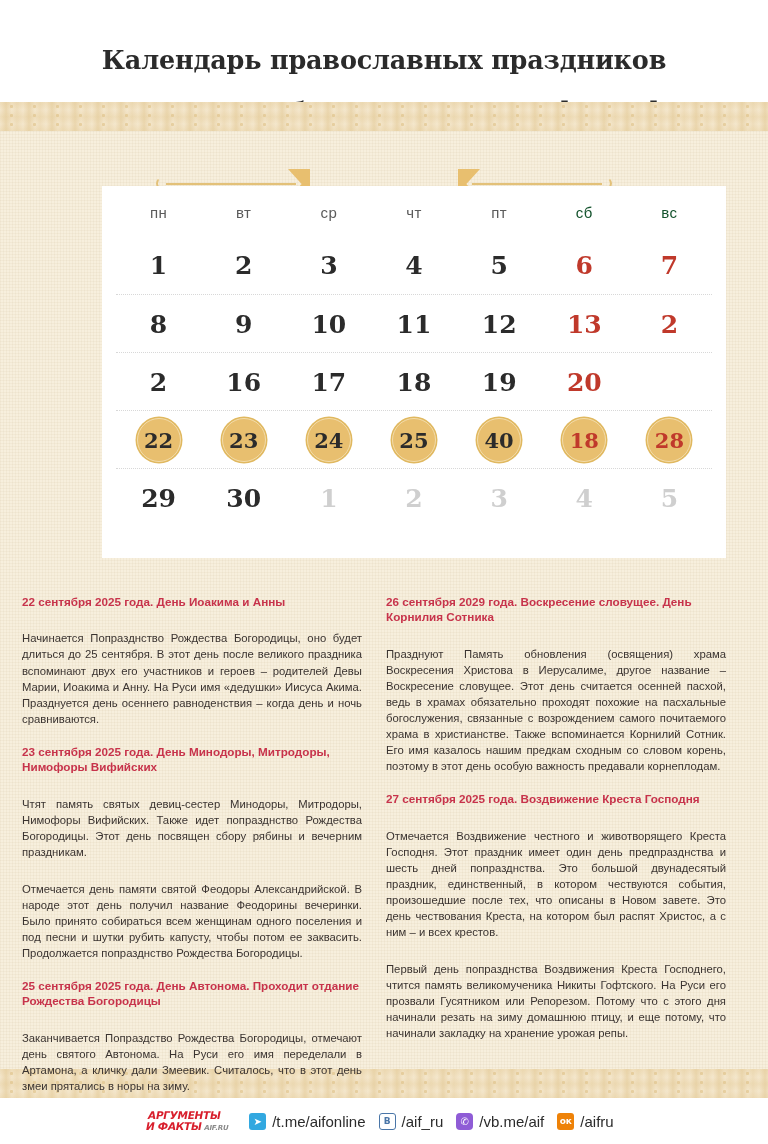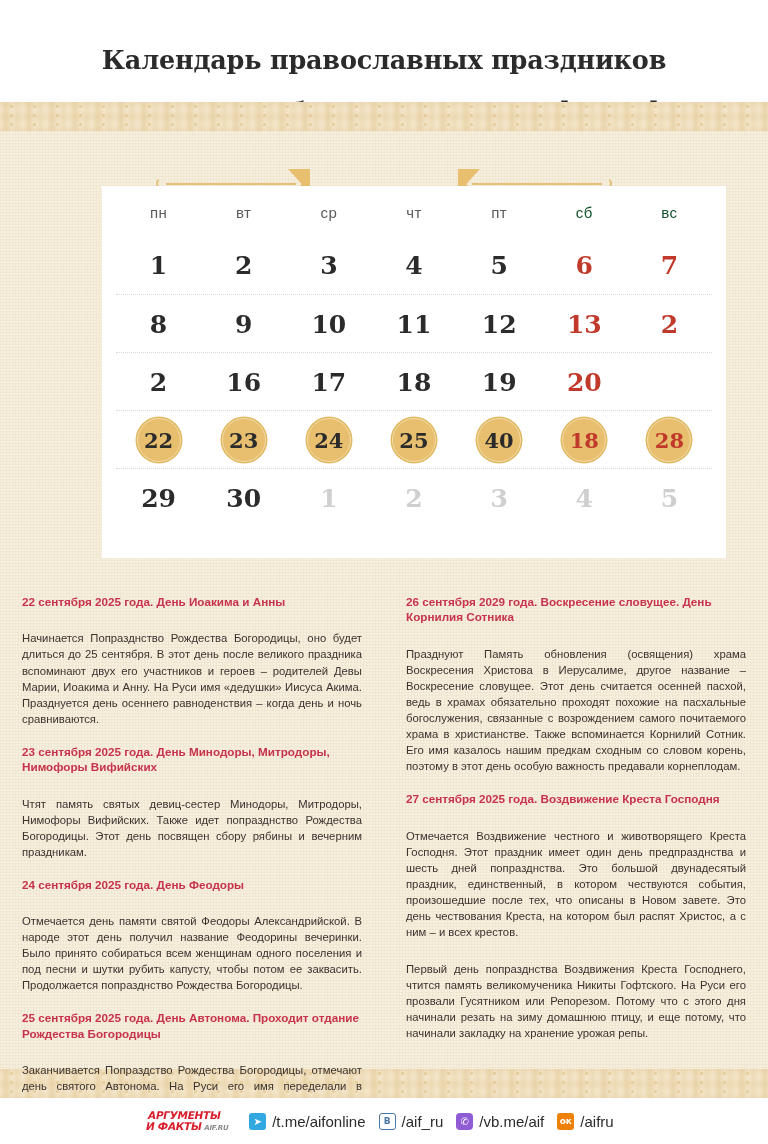--- a/index.html
+++ b/index.html
@@ -146,21 +146,21 @@
     box-shadow: 0 0 0 1.5px #e0b85f;
     display: flex; align-items: center; justify-content: center;
   }
   .circle .daynum { font-size: 21px; text-align: right; }
 
   
   .columns {
     position: absolute; left: 0; top: 492px; width: 768px;
     display: flex;
     padding: 0 22px;
-    gap: 44px;
+    gap: 24px;
   }
   .col { width: 340px; }
   .entry { margin-bottom: 17px; }
   .entry h3 {
     font-family: "Liberation Sans", sans-serif;
     font-weight: bold;
     font-size: 11.7px;
     line-height: 1.32;
     color: #c7334b;
     margin-bottom: 12px;
@@ -384,21 +384,20 @@
       <div class="col" id="colLeft">
           <div class="entry">
             <h3>22 сентября 2025 года. День Иоакима и Анны</h3>
             <p>Начинается Попразднство Рождества Богородицы, оно будет длиться до 25 сентября. В этот день после великого праздника вспоминают двух его участников и героев – родителей Девы Марии, Иоакима и Анну. На Руси имя «дедушки» Иисуса Акима. Празднуется день осеннего равноденствия – когда день и ночь сравниваются.</p>
           </div>
           <div class="entry">
             <h3>23 сентября 2025 года.  День Минодоры, Митродоры, Нимофоры Вифийских</h3>
             <p>Чтят память святых девиц-сестер Минодоры, Митродоры, Нимофоры Вифийских. Также идет попразднство Рождества Богородицы. Этот день посвящен сбору рябины и вечерним праздникам.</p>
           </div>
           <div class="entry">
-            <h3>24 сентября 2025 года.  День Феодоры</h3>
             <p>Отмечается день памяти святой Феодоры Александрийской. В народе этот день получил название Феодорины вечеринки. Было принято собираться всем женщинам одного поселения и под песни и шутки рубить капусту, чтобы потом ее заквасить. Продолжается попразднство Рождества Богородицы.</p>
           </div>
           <div class="entry">
             <h3>25 сентября  2025 года. День Автонома. Проходит отдание Рождества Богородицы</h3>
             <p>Заканчивается Попраздство Рождества Богородицы, отмечают день святого Автонома. На Руси его имя переделали в Артамона, а кличку дали Змеевик. Считалось, что в этот день змеи прятались в норы на зиму.</p>
           </div>
         </div>
       <div class="col" id="colRight">
           <div class="entry">
             <h3>26 сентября 2029 года.  Воскресение словущее. День Корнилия Сотника</h3>

